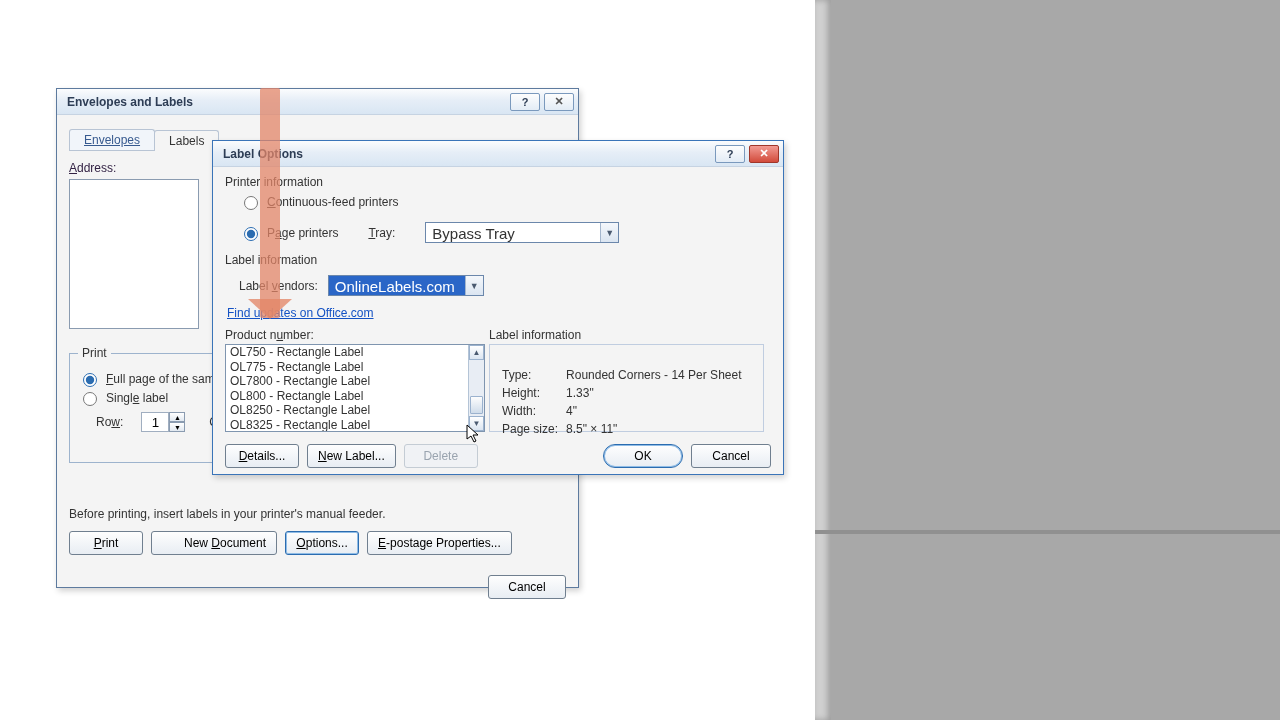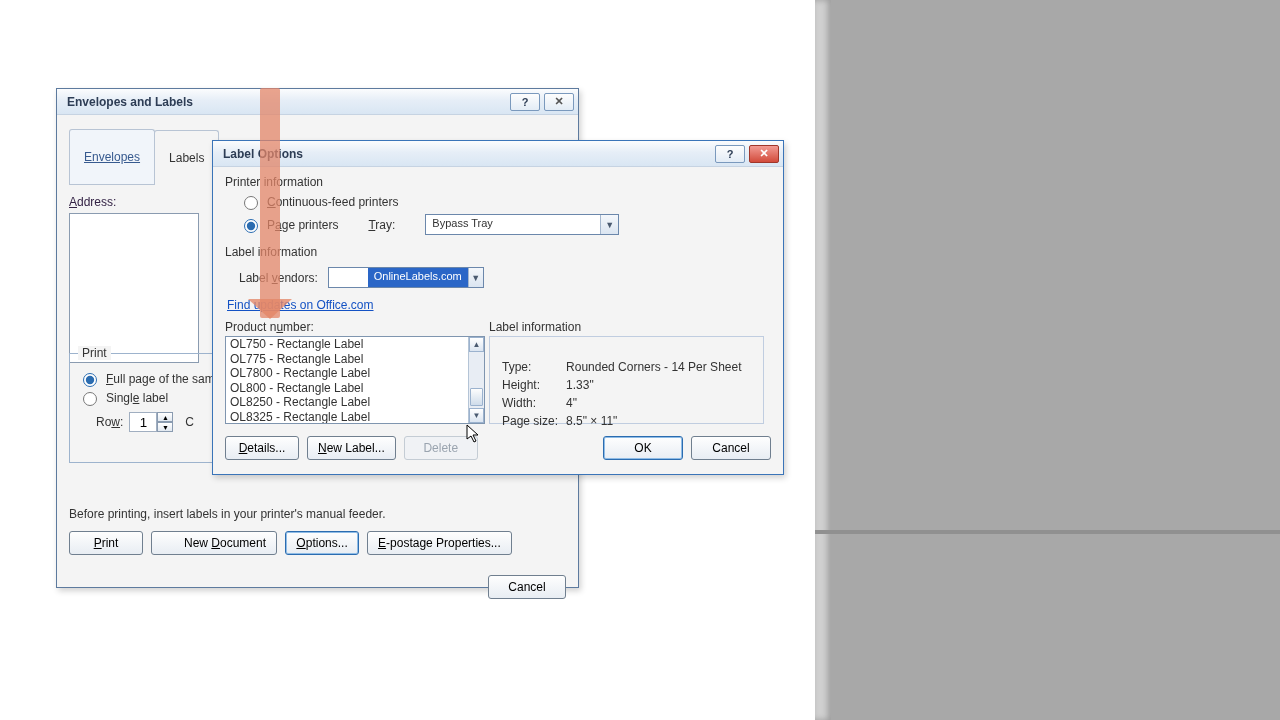--- a/index.html
+++ b/index.html
@@ -69,21 +69,21 @@
     display:flex;align-items:center;justify-content:center;
     cursor:pointer;
   }
   .tbtn.close { color:#555 }
   .tbtn.red   { background:linear-gradient(#f29b93,#d24b3b); color:#fff; border-color:#a0362a;}
   .body { padding: 8px 12px 10px; position:relative; }
 
   
   .tabs { display:flex; border-bottom:1px solid #b8c4d4; margin-top:6px;}
   .tab {
-    padding:20px 14px;
+    padding:3px 14px;
     border:1px solid #b8c4d4;
     border-bottom:none;
     margin-right:-1px;
     background:#f1f5fa;
     cursor:pointer;
     border-radius:3px 3px 0 0;
   }
   .tab.inactive{ color:#375a8f; text-decoration:underline; }
   .tab.active{ background:#f4f4f4; font-weight:400; position:relative; top:1px;}
 
@@ -115,21 +115,21 @@
   }
   .btn.default { border:1px solid #2b6cb0; box-shadow:0 0 0 1px #8fbce6 inset; }
   .btn.disabled { color:#9aa4af; border-color:#c4ccd4; background:#f0f2f5; cursor:default;}
 
   .dropdown {
     display:flex;align-items:stretch;
     border:1px solid #6b87ab;
     height:21px; background:#fff;
     min-width:120px;
   }
-  .dropdown .val{ flex:1; padding:2px 6px; font-size:11px; }
+  .dropdown .val{ flex:1; padding:2px 6px; font-size:15px; }
   .dropdown .arrow{ width:18px; background:linear-gradient(#f4f7fb,#dbe5f1); border-left:1px solid #a4b6cd; display:flex;align-items:center;justify-content:center; font-size:9px;color:#4a5a70;}
   .dropdown.sel .val{ background:#2a66c7; color:#fff; }
 
   .link { color:#1452c4; text-decoration:underline; font-size:12px; cursor:pointer;}
 
   .fieldset {
     position:absolute;
     border:1px solid #9db3cd;
     padding-top:14px;
   }
@@ -222,21 +222,21 @@
       <div class="legend">Print</div>
       <div style="padding:0 8px;">
         <label class="radio">
           <input type="radio" checked="" style=""> 
             <span><span class="underline">F</span>ull page of the sam</span>
         </label>
         <label class="radio">
           <input type="radio" style=""> 
             <span>Singl<span class="underline">e</span> label</span>
         </label>
-        <div style="display:flex;align-items:center;gap:6px;margin:6px 0 0 18px;">
+        <div style="display:flex;align-items:center;gap:18px;margin:6px 0 0 18px;">
           <span>Ro<span class="underline">w</span>:</span>
           <div class="spinner">
             <input value="1" style="">
             <div class="btns">
               <button>▲</button>
               <button>▼</button>
             </div>
           </div>
           <span style="margin-left:6px;">C</span>
         </div>
@@ -276,42 +276,42 @@
     <span class="tbtn red">✕</span>
   </div>
   <div class="body">
 
     <div>Printer information</div>
     <div style="margin:4px 0 0 14px;">
       <label class="radio">
         <input type="radio" style=""> 
           <span><span class="underline">C</span>ontinuous-feed printers</span>
       </label>
-      <div style="display:flex;align-items:center;gap:30px;margin-top:4px;">
+      <div style="display:flex;align-items:center;gap:30px;margin-top:12px;">
         <label class="radio">
           <input type="radio" checked="" style=""> 
             <span>P<span class="underline">a</span>ge printers</span>
         </label>
         <span>
           <span class="underline">T</span>ray:
         </span>
         <div class="dropdown" style="width:194px;">
           <div class="val">Bypass Tray</div>
           <div class="arrow">▼</div>
         </div>
       </div>
     </div>
 
     <div style="margin-top:10px;">Label information</div>
 
     <div style="display:flex;align-items:center;gap:10px;margin:8px 0 0 14px;">
       <span>
         Label <span class="underline">v</span>endors:
       </span>
-      <div class="dropdown sel" style="width:156px;padding-left:39px;">
+      <div class="dropdown sel" style="width:156px;">
         <div class="val">OnlineLabels.com</div>
         <div class="arrow">▼</div>
       </div>
     </div>
 
     <div style="margin:10px 0 0 2px;">
       <a class="link">Find updates on Office.com</a>
     </div>
 
     <div style="display:flex;gap:4px;margin-top:8px;align-items:flex-start;">
@@ -366,18 +366,18 @@
 
     <div style="display:flex;gap:8px;margin-top:12px;">
       <button class="btn">
         <span class="underline">D</span>etails...
       </button>
       <button class="btn">
         <span class="underline">N</span>ew Label...
       </button>
       <button class="btn disabled">Delete</button>
       <span style="flex:1"></span>
-      <button class="btn default" style="min-width:80px;">OK</button>
+      <button class="btn default" style="min-width:80px;border-radius:12px;">OK</button>
       <button class="btn" style="min-width:80px;">Cancel</button>
     </div>
 
   </div>
 </div>
 
 </body></html>

